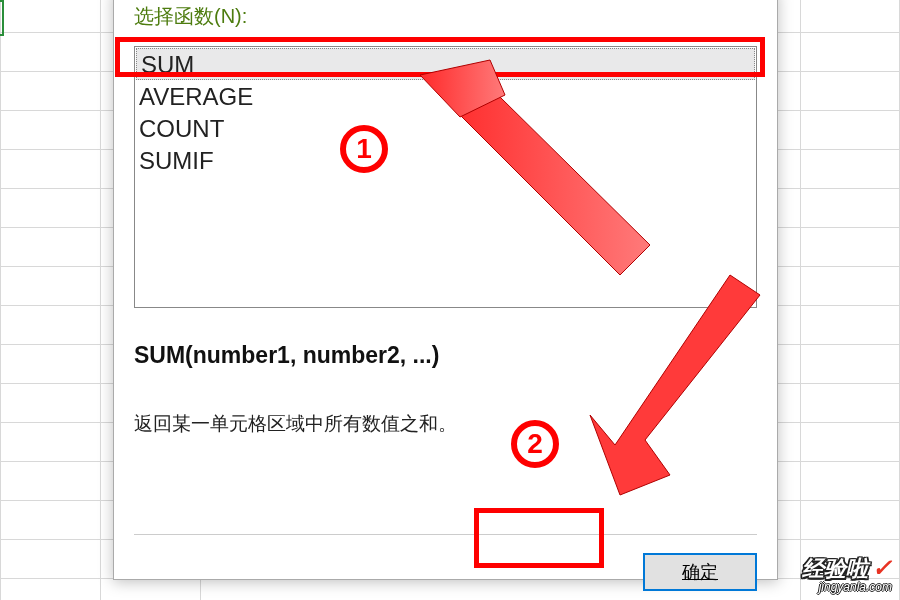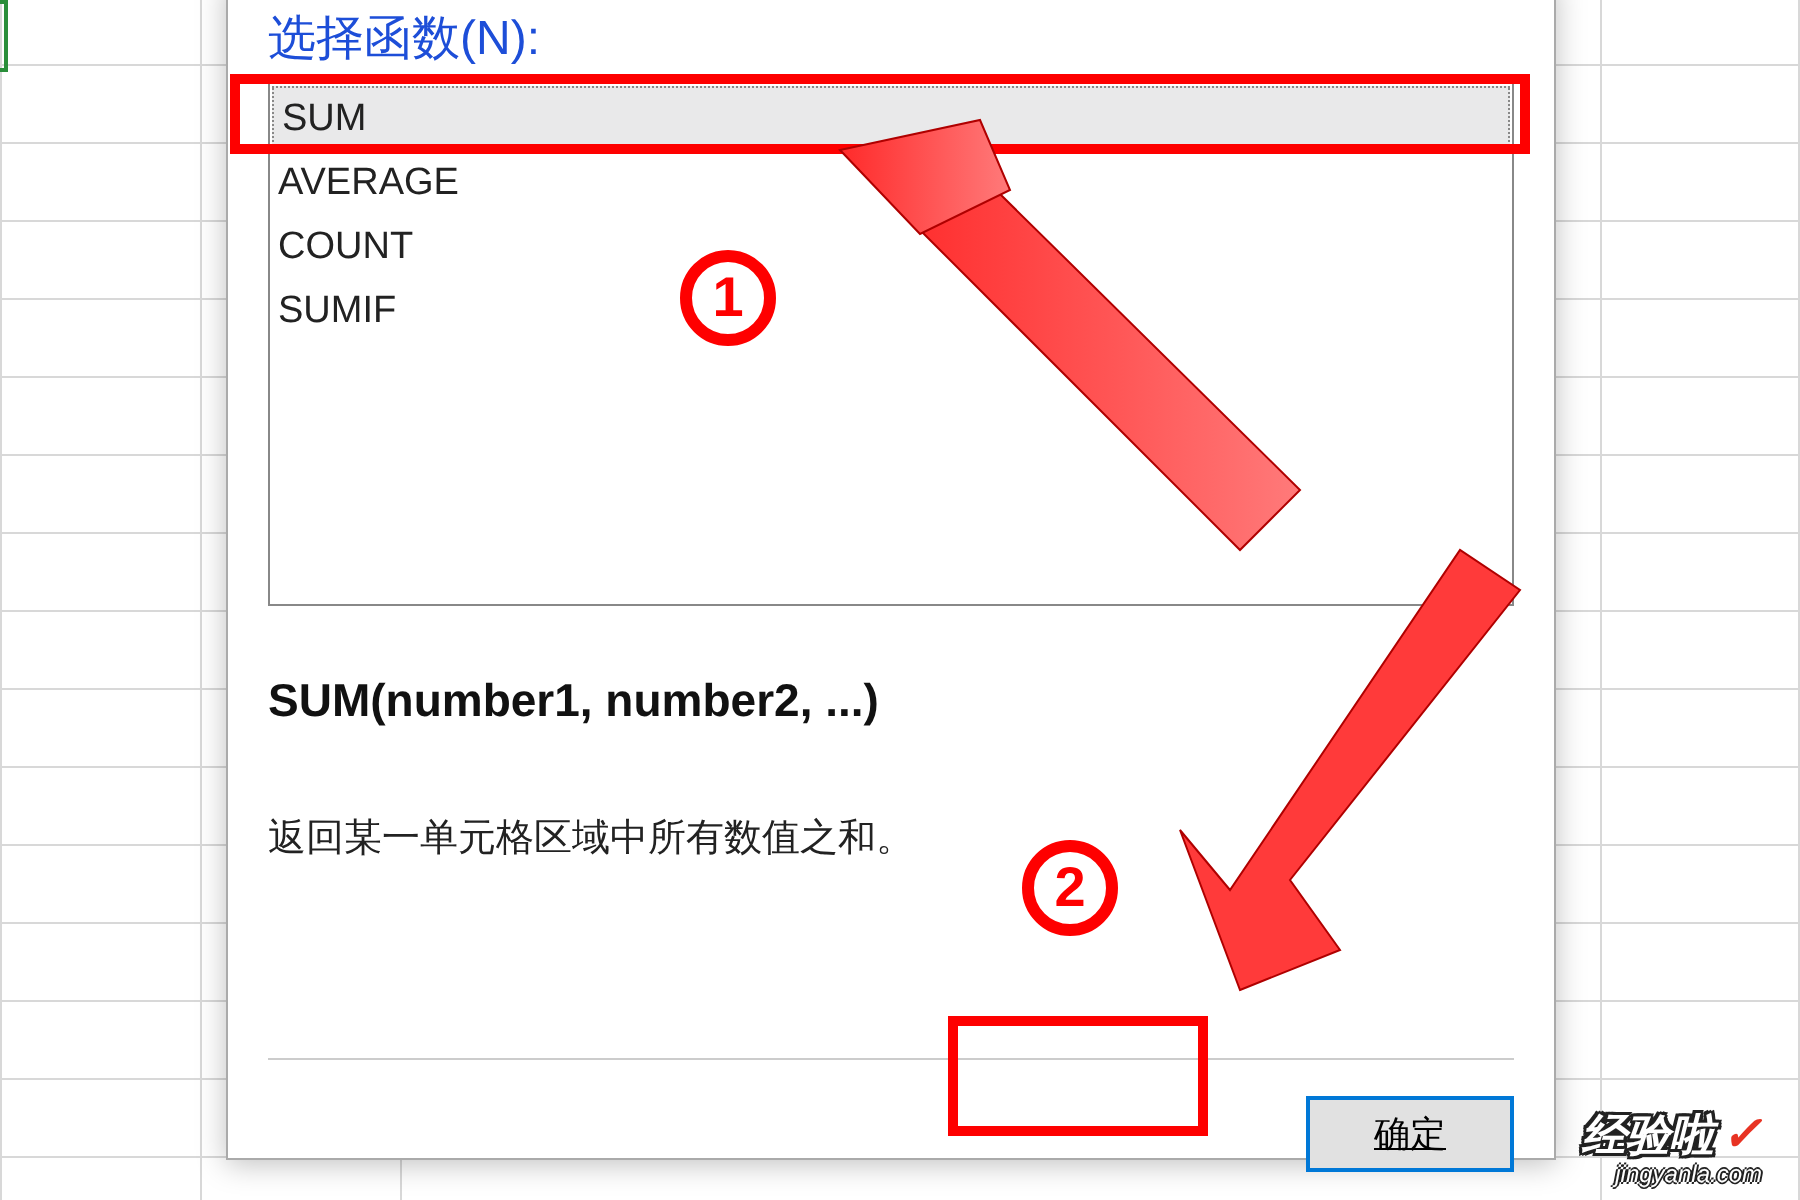--- a/index.html
+++ b/index.html
@@ -33,32 +33,32 @@
       top: -10px;
       left: 113px;
       width: 665px;
       height: 590px;
       background: #fff;
       border: 1px solid #aaa;
       box-shadow: 0 2px 14px rgba(0,0,0,0.25);
       padding: 12px 20px 14px 20px;
     }
     .label {
-      font-size: 24px;
-      color: #1d4ed8;
-      margin-bottom: 6px;
+      font-size: 20px;
+      color: #4d7c0f;
+      margin-bottom: 16px;
     }
     .function-list {
       border: 1px solid #888;
       height: 262px;
       background: #fff;
       overflow: hidden;
     }
     .func-item {
-      font-size: 19px;
+      font-size: 24px;
       height: 32px;
       line-height: 32px;
       padding-left: 4px;
       color: #222;
       cursor: pointer;
     }
     .func-item.selected {
       background: #e9e9ea;
       border: 1px dotted #888;
       margin: 1px;
@@ -79,21 +79,21 @@
       border: none;
       border-top: 1px solid #ccc;
     }
     .btn-row {
       margin-top: 18px;
       display: flex;
       justify-content: flex-end;
       gap: 18px;
     }
     .btn {
-      width: 104px;
+      width: 114px;
       height: 38px;
       background: #e1e1e1;
       border: 1px solid #aaa;
       font-size: 18px;
       cursor: pointer;
       font-family: inherit;
       text-decoration: underline;
     }
     .btn.primary { border: 2px solid #0078d7; }
 
@@ -131,21 +131,21 @@
     }
     .badge1 { top: 125px; left: 340px; }
     .badge2 { top: 420px; left: 511px; }
 
     .arrow-svg {
       position: absolute;
       pointer-events: none;
     }
     .watermark {
       position: absolute;
-      right: 19px;
+      right: 8px;
       bottom: 6px;
       text-align: right;
       font-family: sans-serif;
       pointer-events: none;
     }
     .wm1 {
       font-size: 22px;
       font-weight: 900;
       font-style: italic;
       color: #fff;

